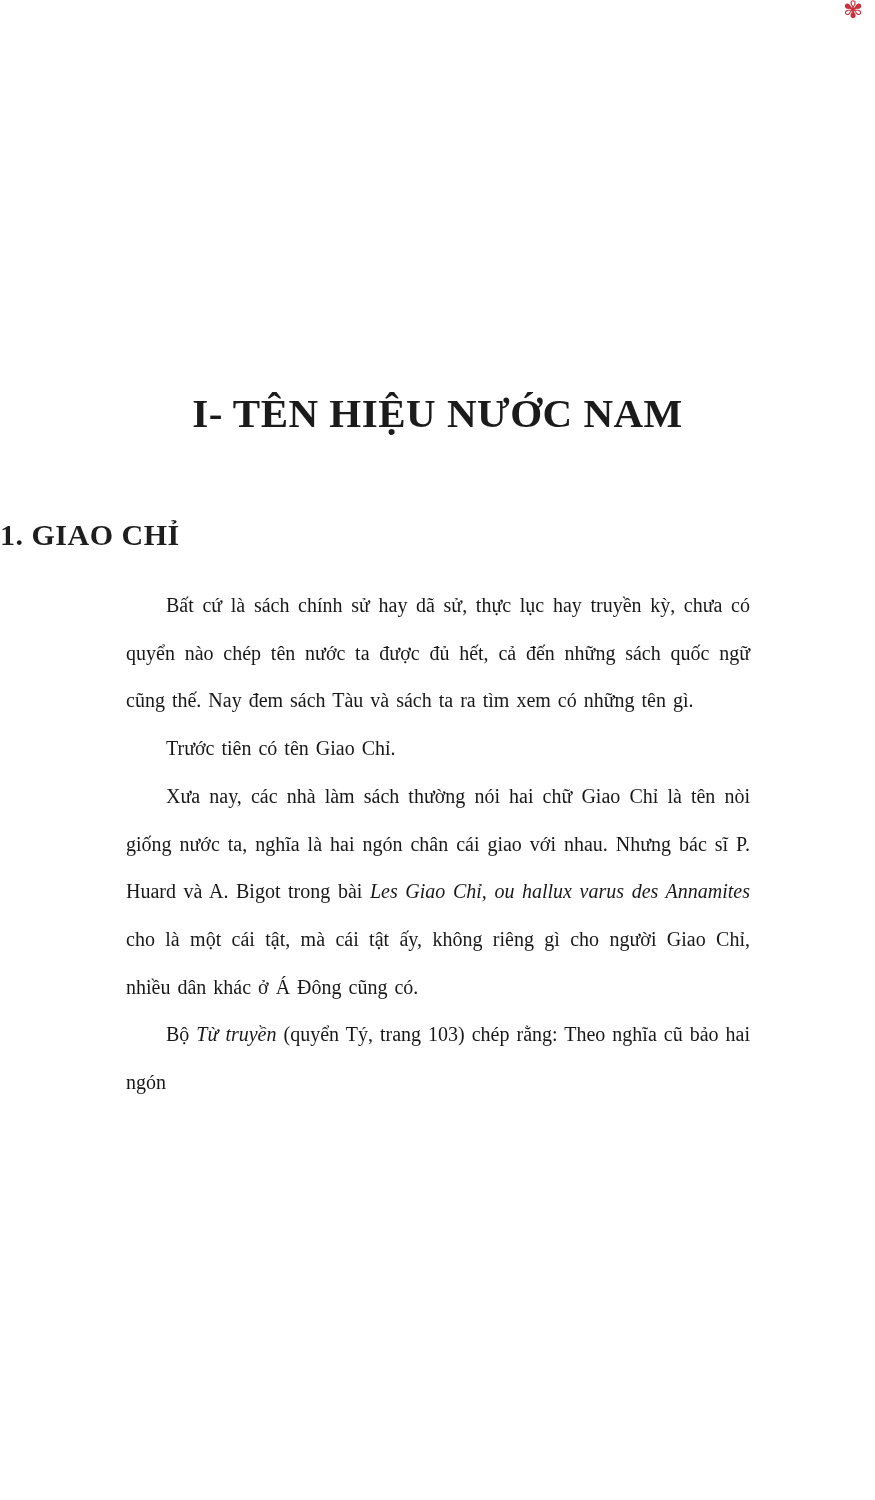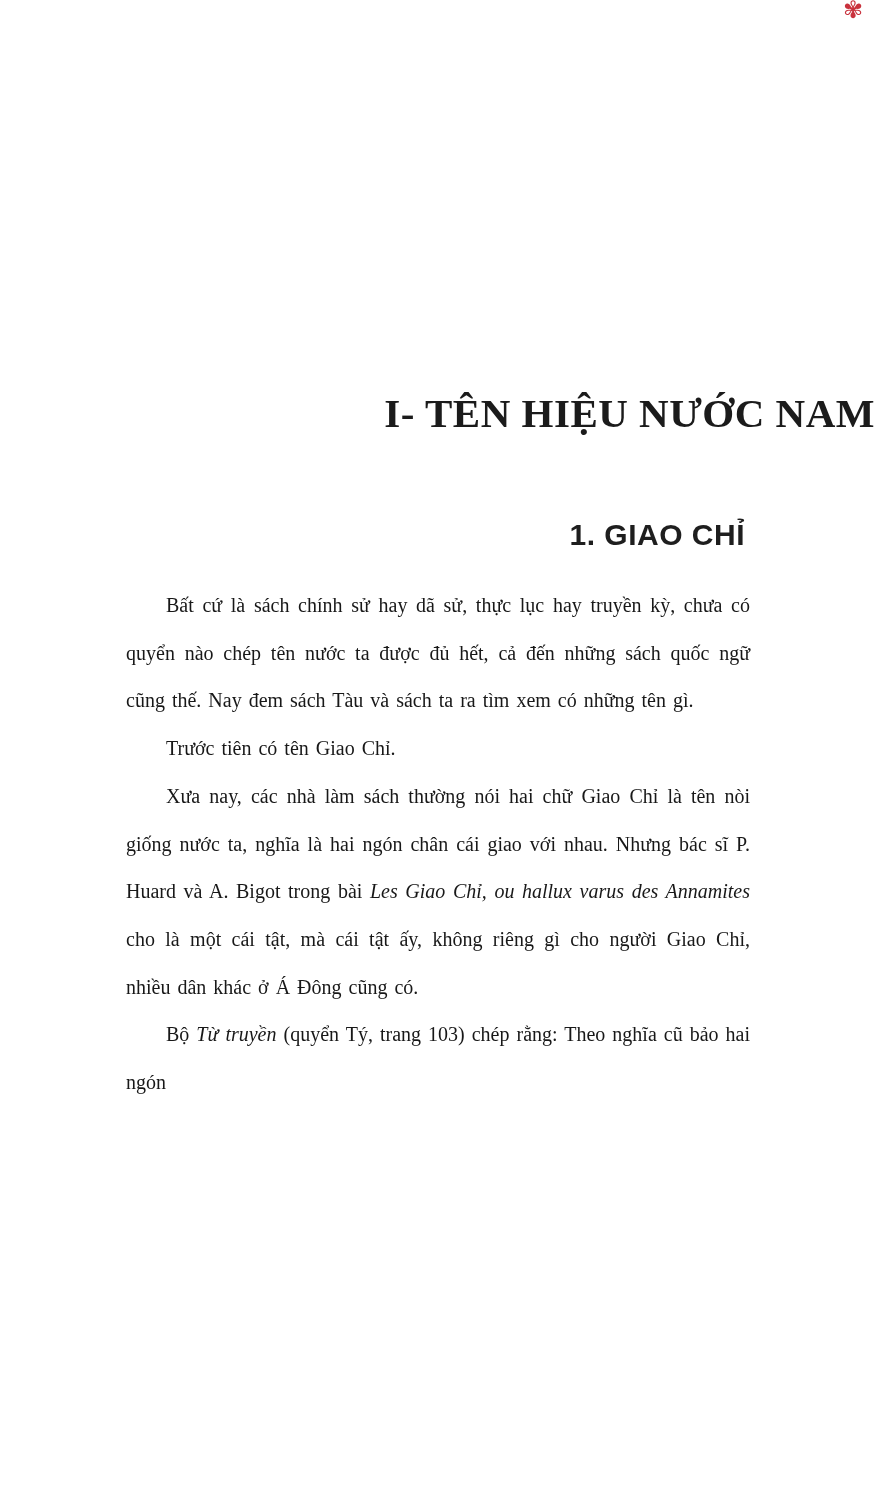--- a/index.html
+++ b/index.html
@@ -23,36 +23,36 @@
     font-size: 24px;
     line-height: 28px;
     font-family: "DejaVu Sans", sans-serif;
   }
   .chapter-title {
     position: absolute;
     top: 389px;
     left: 0;
     width: 875px;
     margin: 0;
-    text-align: right;
+    text-align: center;
     font-family: "Liberation Serif", serif;
     font-weight: bold;
     font-size: 41px;
     line-height: 48px;
     letter-spacing: 0.5px;
     color: #1b1b1b;
   }
   .section-heading {
     position: absolute;
     top: 517px;
     left: 0;
     width: 745px;
     margin: 0;
-    text-align: right;
-    font-family: Liberation Sans, sans-serif;
+    text-align: left;
+    font-family: Liberation Serif, serif;
     font-weight: bold;
     font-size: 30px;
     line-height: 36px;
     letter-spacing: 0.5px;
     color: #1e1e1e;
   }
   .body-text {
     position: absolute;
     top: 582px;
     left: 126px;

